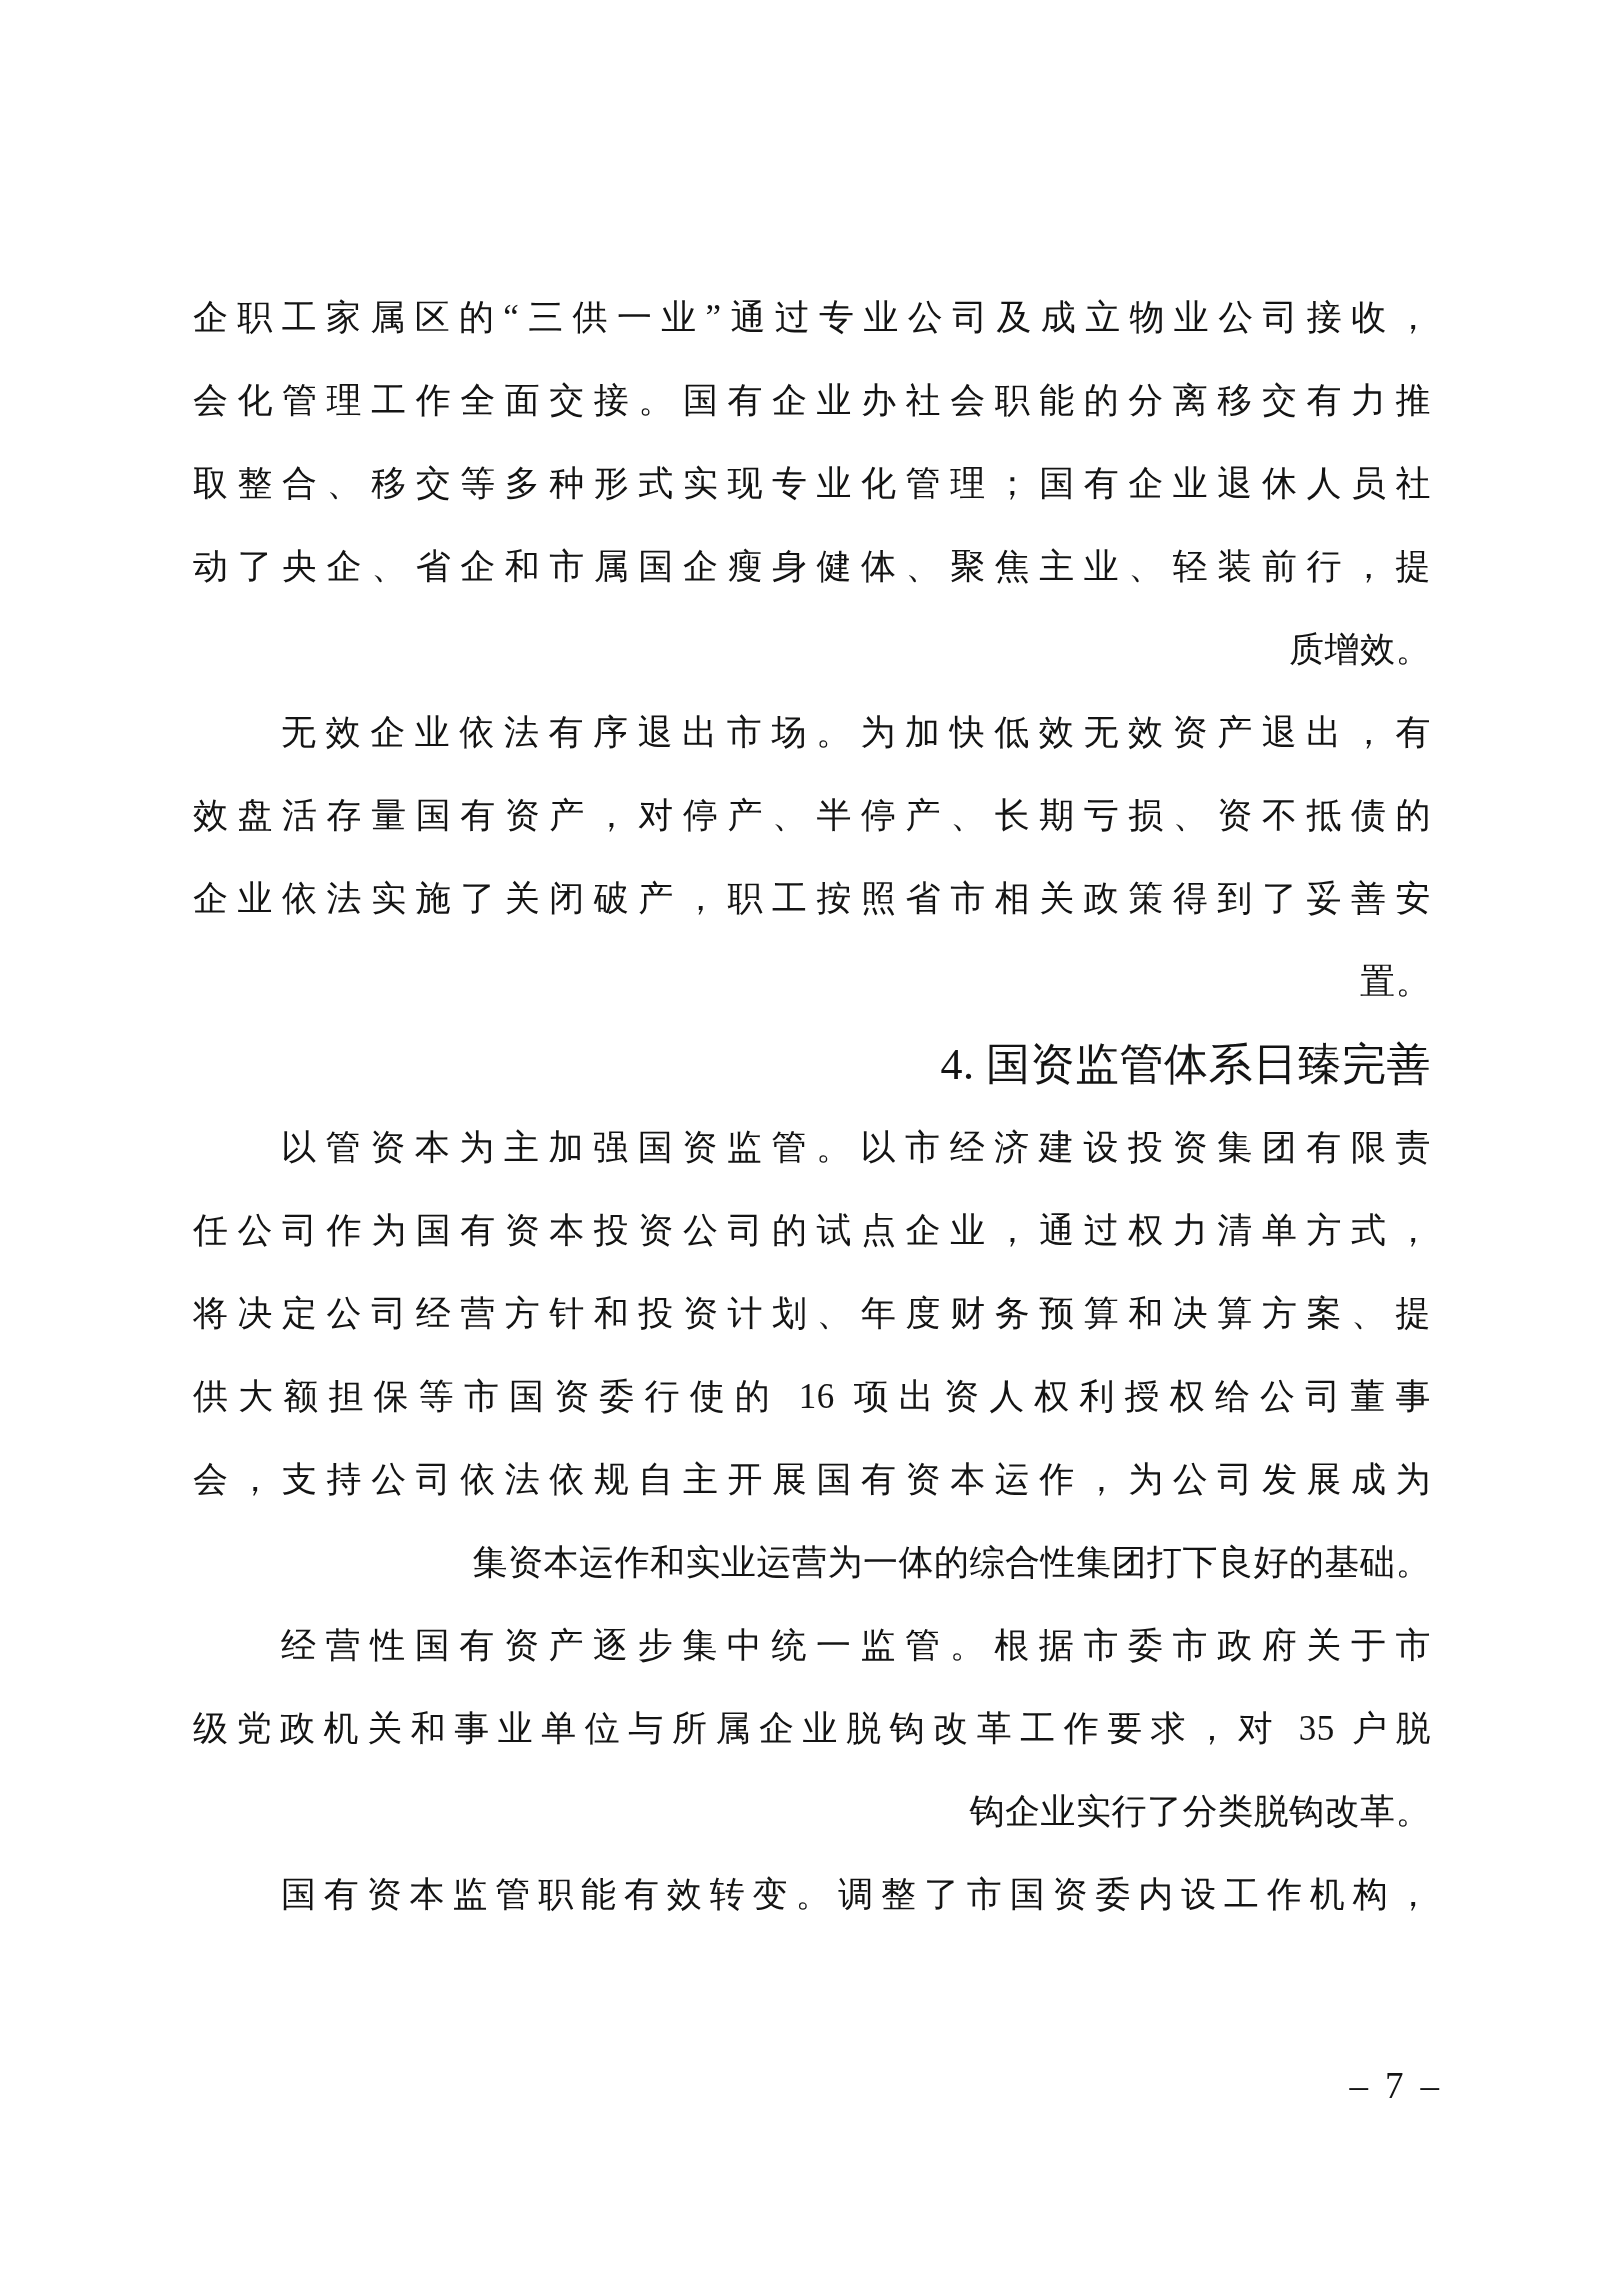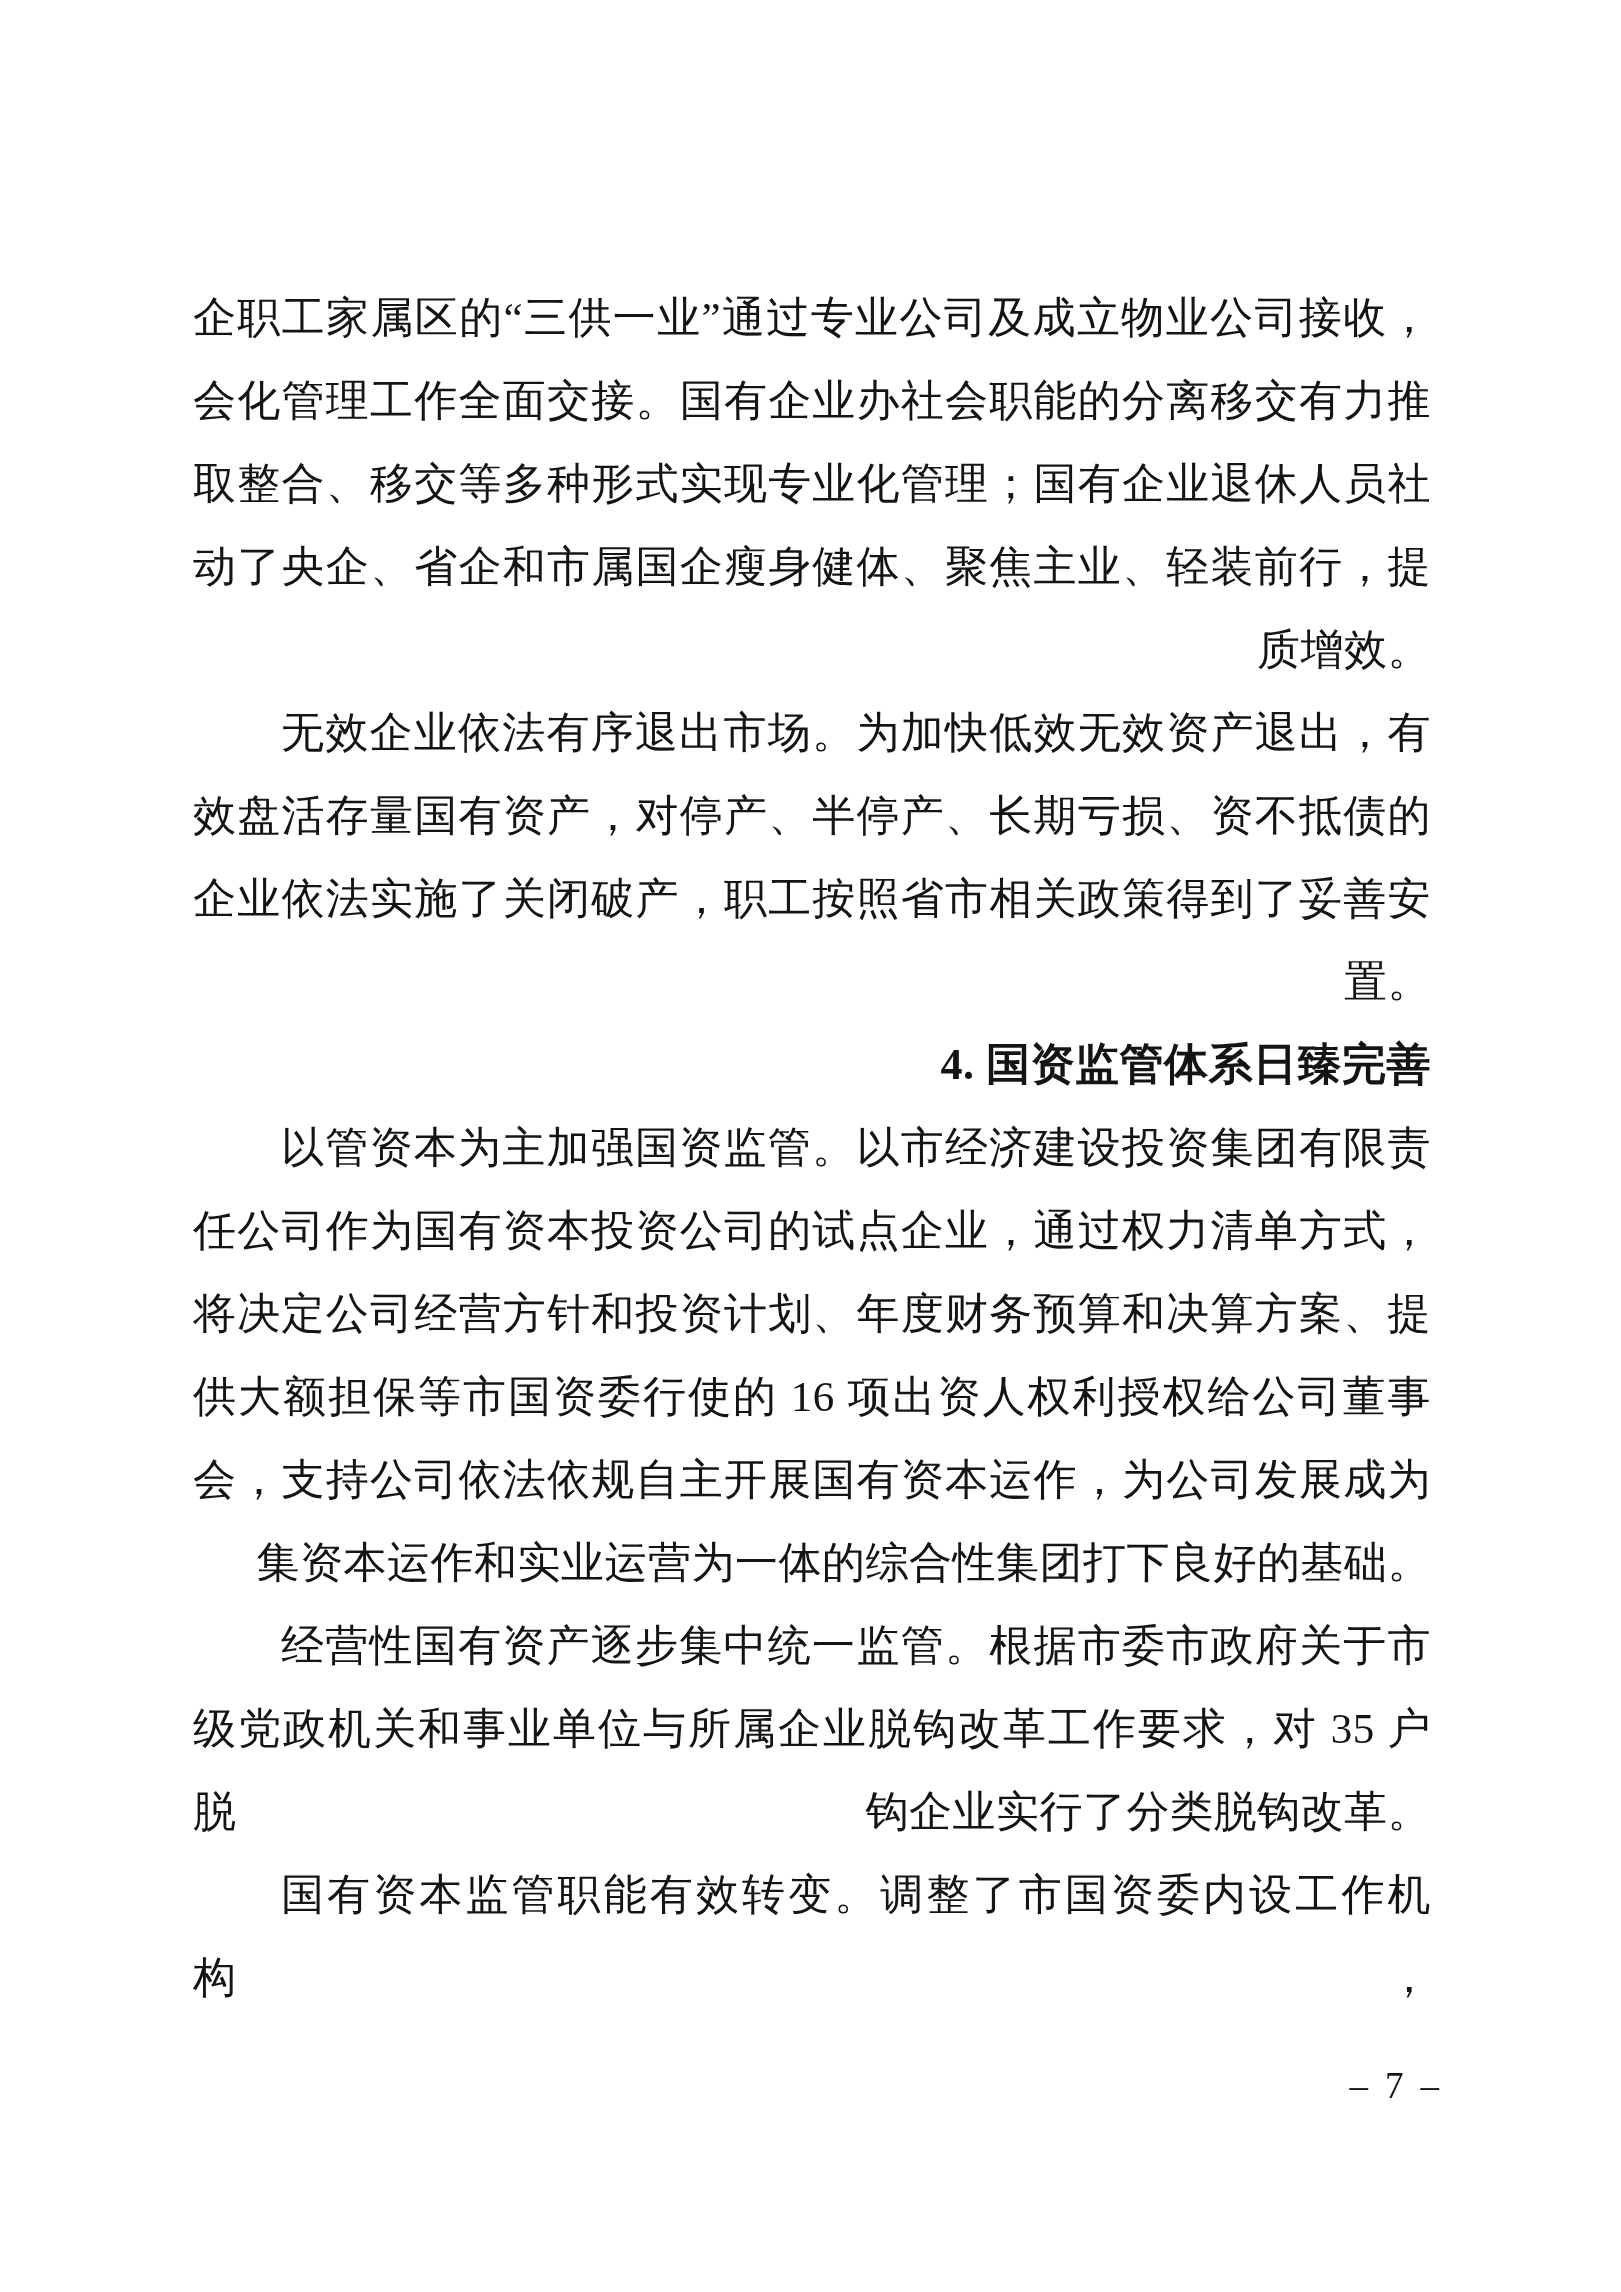--- a/index.html
+++ b/index.html
@@ -18,39 +18,39 @@
   }
   .textblock {
     position: absolute;
     left: 193px;
     top: 276px;
     width: 1238px;
   }
   .line {
     height: 83px;
     line-height: 83px;
-    font-size: 43px;
+    font-size: 35px;
     letter-spacing: 0.5px;
   }
   
   .fill {
     text-align: justify;
     text-align-last: justify;
     text-justify: inter-character;
   }
   
   .end {
     text-align: right;
   }
   
   .indent {
     text-indent: 88px;
   }
   .heading {
-    font-weight: bold;
+    font-weight: normal;
     font-size: 44px;
   }
   .footer {
     position: absolute;
     top: 2062px;
     right: 178px;
     font-size: 37px;
     line-height: 47px;
     letter-spacing: 3.9px;
     color: #141414;

